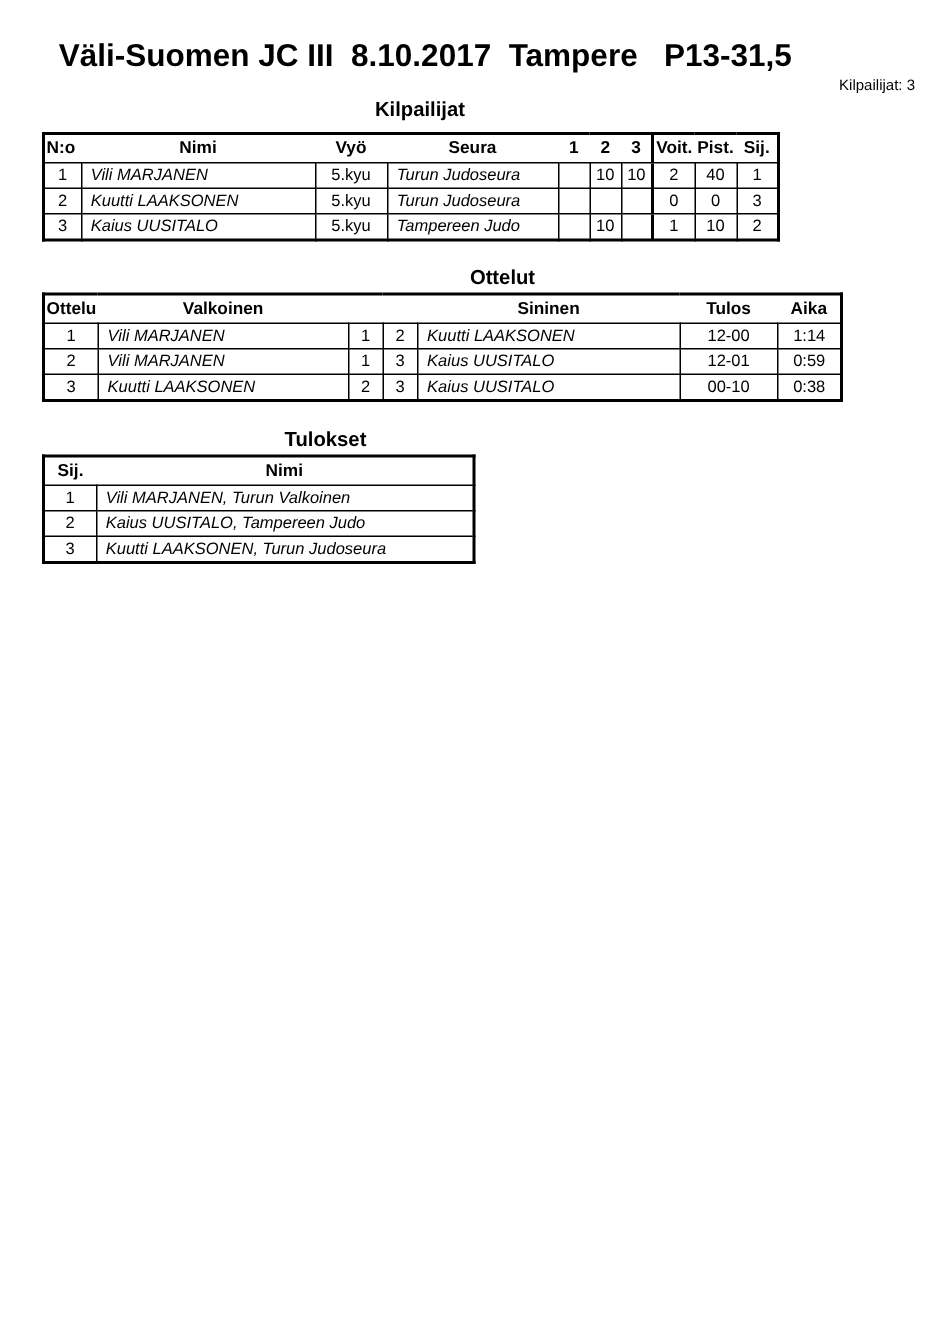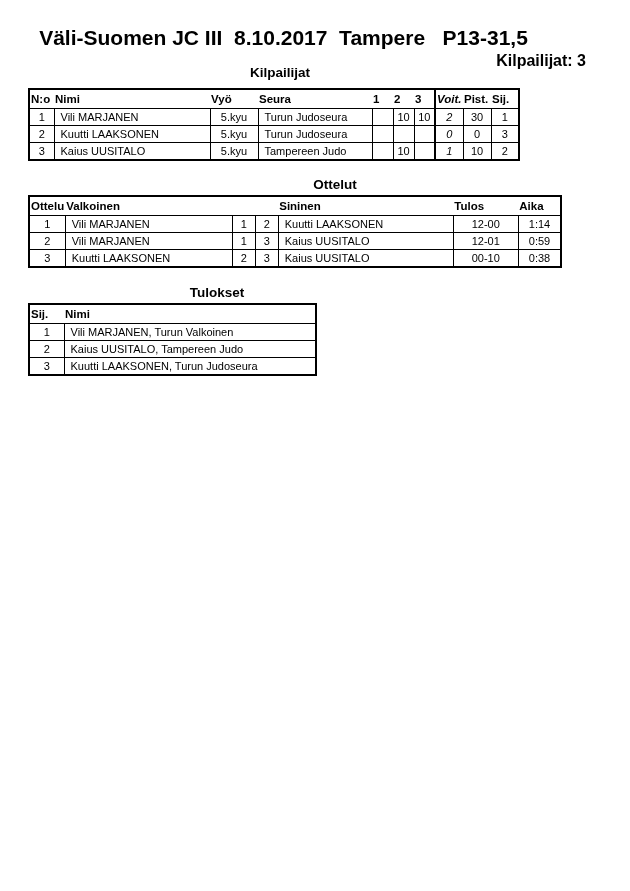--- a/index.html
+++ b/index.html
@@ -5,48 +5,48 @@
   html,body{margin:0;padding:0;}
   body{
     width:630px;height:891px;background:#ffffff;color:#000000;
     font-family:"Liberation Sans",sans-serif;position:relative;overflow:hidden;
   }
   .title{
     position:absolute;top:26px;left:0;width:567px;text-align:center;
     font-size:21px;font-weight:bold;white-space:pre;letter-spacing:0px;
   }
   .count{
-    position:absolute;top:52px;right:44px;font-size:16px;font-weight:bold;white-space:nowrap;
+    position:absolute;top:52px;right:20px;font-size:10px;font-weight:normal;white-space:nowrap;
   }
   .sec-h{
     position:absolute;transform:translateX(-50%);font-size:13.5px;font-weight:bold;white-space:nowrap;margin-left:44px;
   }
   #h-kilpailijat{left:236px;top:65px;}
   #h-ottelut{left:291px;top:177px;}
   #h-tulokset{left:173px;top:285px;}
   table{
     position:absolute;left:28px;border-collapse:collapse;table-layout:fixed;
     border:2px solid #000;
   }
   #t-kilpailijat{top:88px;padding-left:44px;}
   #t-ottelut{top:195px;}
   #t-tulokset{top:303px;}
   th{
     font-size:11.5px;font-weight:bold;height:18px;padding:0 1px;
-    text-align:left;vertical-align:middle;white-space:nowrap;border:none;
+    text-align:center;vertical-align:middle;white-space:nowrap;border:none;
   }
   td{
     font-size:11px;font-weight:normal;height:16px;padding:0 2px;
     text-align:center;vertical-align:middle;white-space:nowrap;overflow:hidden;
     border:1px solid #000;
   }
   .l{text-align:left;}
-  td.l{padding-left:6px;}
+  td.l{padding-left:6px;font-style:italic;}
   th.l{padding-left:1px;}
-  .bl2{border-left:2px solid #000 !important;font-style:italic;}
+  .bl2{border-left:2px solid #000 !important;}
 </style>
 </head>
 <body>
 
 <div class="title">Väli-Suomen JC III  8.10.2017  Tampere   P13-31,5</div>
 <div class="count">Kilpailijat: 3</div>
 
 <div class="sec-h" id="h-kilpailijat">Kilpailijat</div>
 
 <table id="t-kilpailijat">
@@ -79,21 +79,21 @@
   <tbody>
     <tr>
       <td>1</td>
       <td class="l">Vili MARJANEN</td>
       <td>5.kyu</td>
       <td class="l">Turun Judoseura</td>
       <td></td>
       <td>10</td>
       <td>10</td>
       <td class="bl2">2</td>
-      <td>30</td>
+      <td>40</td>
       <td>1</td>
     </tr>
     <tr>
       <td>2</td>
       <td class="l">Kuutti LAAKSONEN</td>
       <td>5.kyu</td>
       <td class="l">Turun Judoseura</td>
       <td></td>
       <td></td>
       <td></td>

